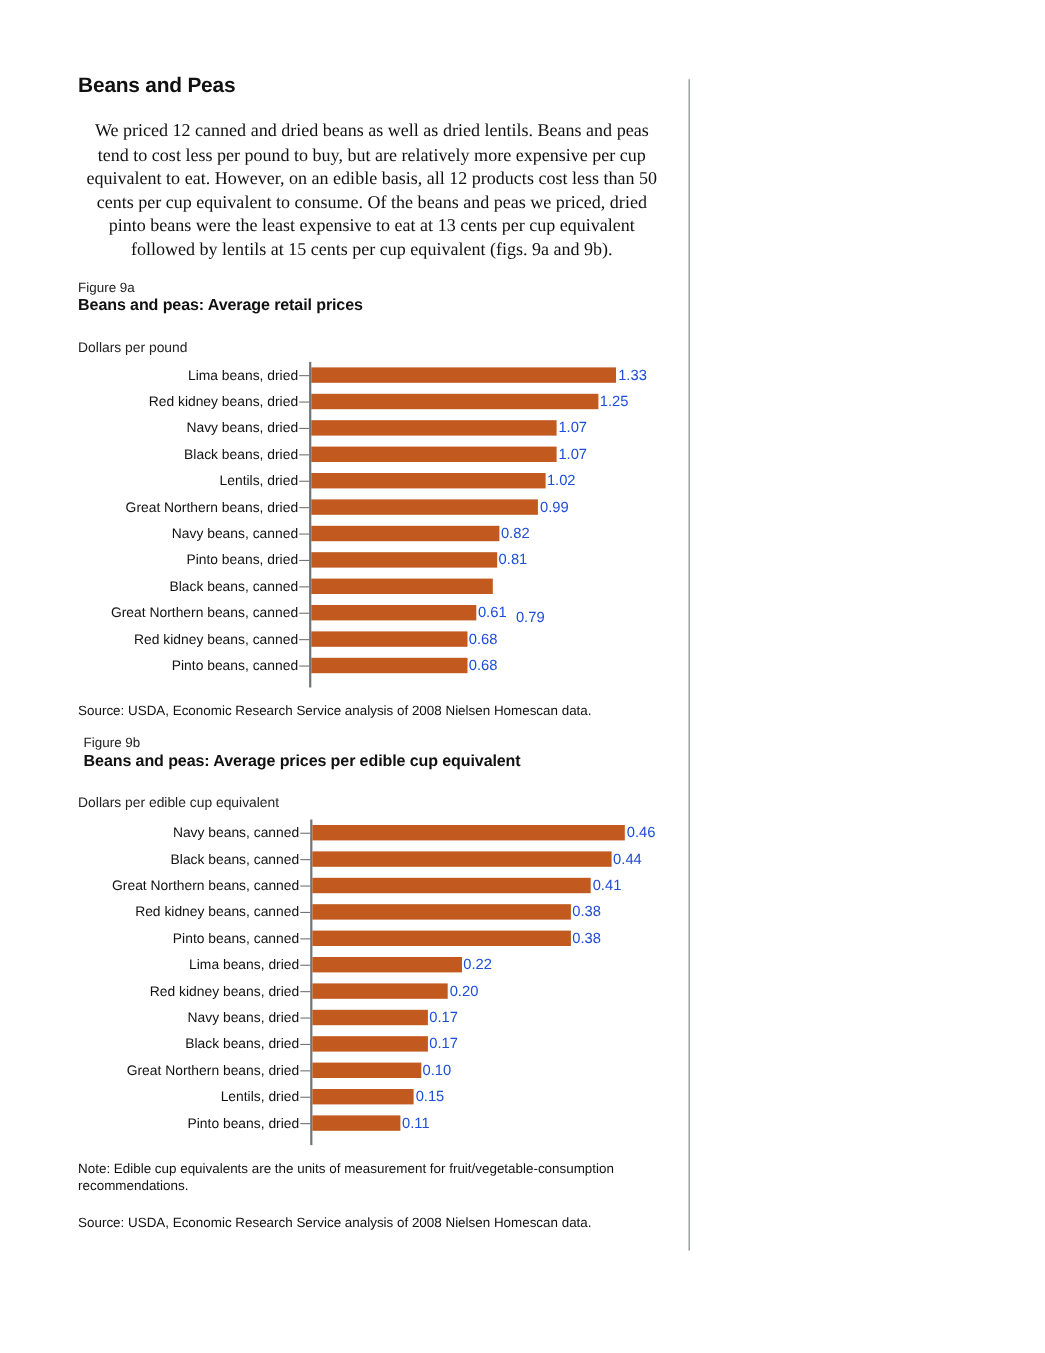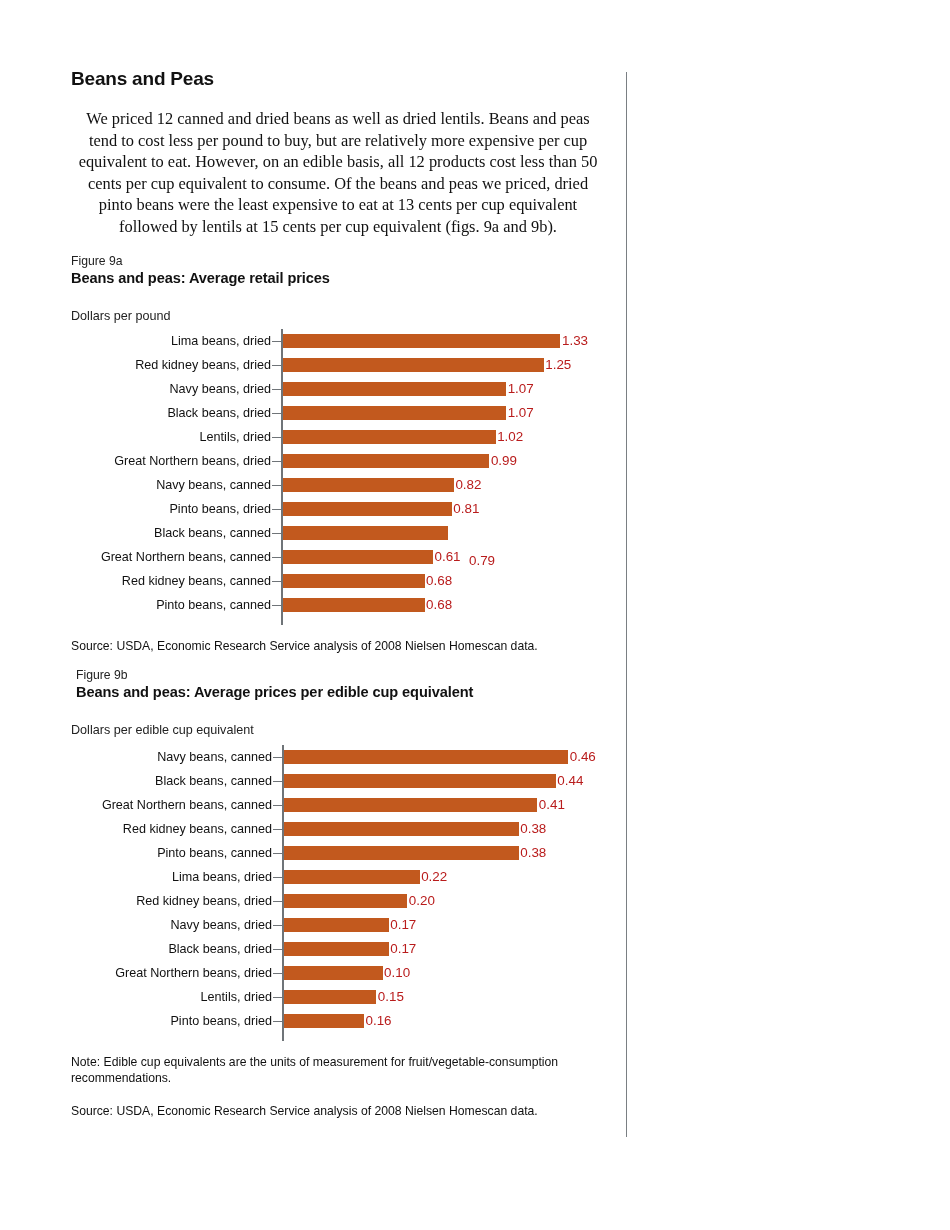--- a/index.html
+++ b/index.html
@@ -117,21 +117,21 @@
     background: #c2591e;
   }
   .row .val {
     position: absolute;
     top: 0;
     height: 24px;
     line-height: 24px;
     white-space: nowrap;
     font-family: "Liberation Sans", sans-serif;
     font-size: 13.4px;
-    color: #b91c1c;
+    color: #1d4ed8;
   }
 
   .note, .source {
     font-family: "Liberation Sans", sans-serif;
     font-size: 12.2px;
     line-height: 15.5px;
     color: #111;
   }
 
   
@@ -325,21 +325,21 @@
         <div class="row">
           <div class="cat-label" style="right: 359px;">Lentils, dried</div>
           <div class="tick" style="left: 197px;"></div>
           <div class="bar" style="left: 207.5px; width: 92.85px; background: rgb(194, 89, 30);"></div>
           <div class="val" style="left: 301.85px;">0.15</div>
         </div>
         <div class="row">
           <div class="cat-label" style="right: 359px;">Pinto beans, dried</div>
           <div class="tick" style="left: 197px;"></div>
           <div class="bar" style="left: 207.5px; width: 80.47px; background: rgb(194, 89, 30);"></div>
-          <div class="val" style="left: 289.47px;">0.16</div>
+          <div class="val" style="left: 289.47px;">0.11</div>
         </div>
       </div>
     <div class="note" style="margin-top:22px; margin-left:-5px; width:510px;">Note: Edible cup equivalents are the units of measurement for fruit/vegetable-consumption recommendations.</div>
     <div class="source" style="margin-top:18px; margin-left:-5px;">Source: USDA, Economic Research Service analysis of 2008 Nielsen Homescan data.</div>
   </div>
 
 
 </div>
 
 </body></html>

